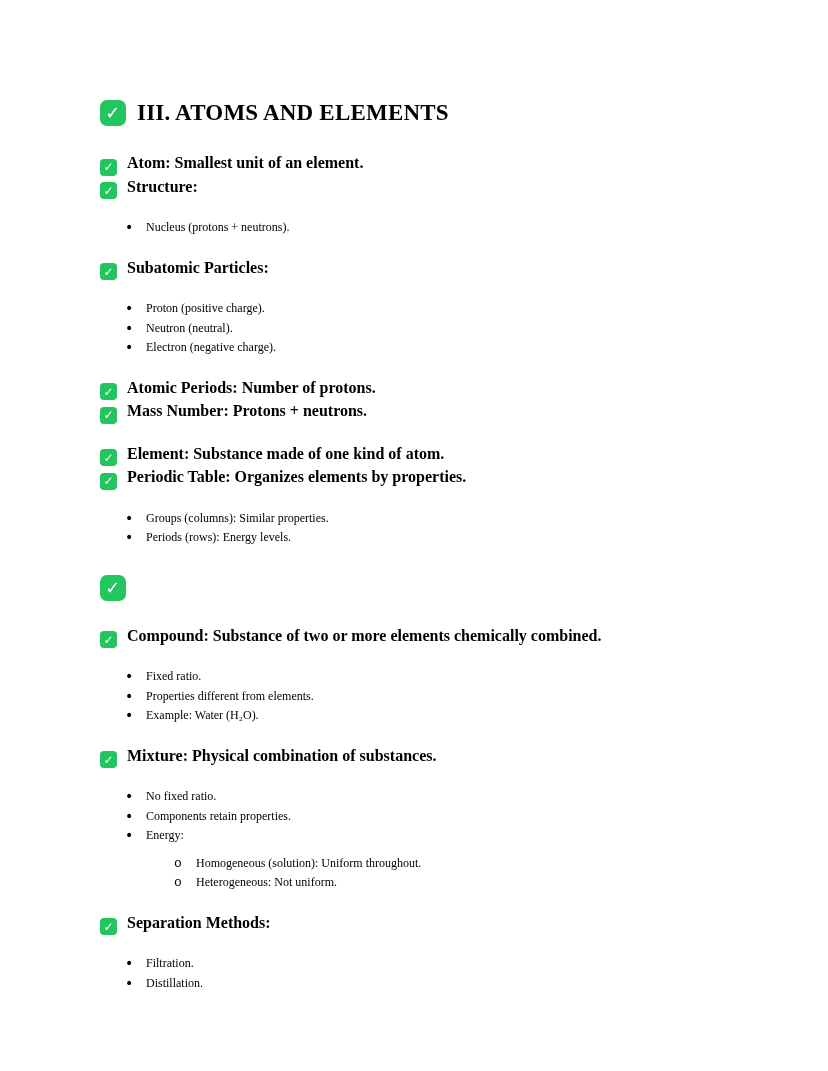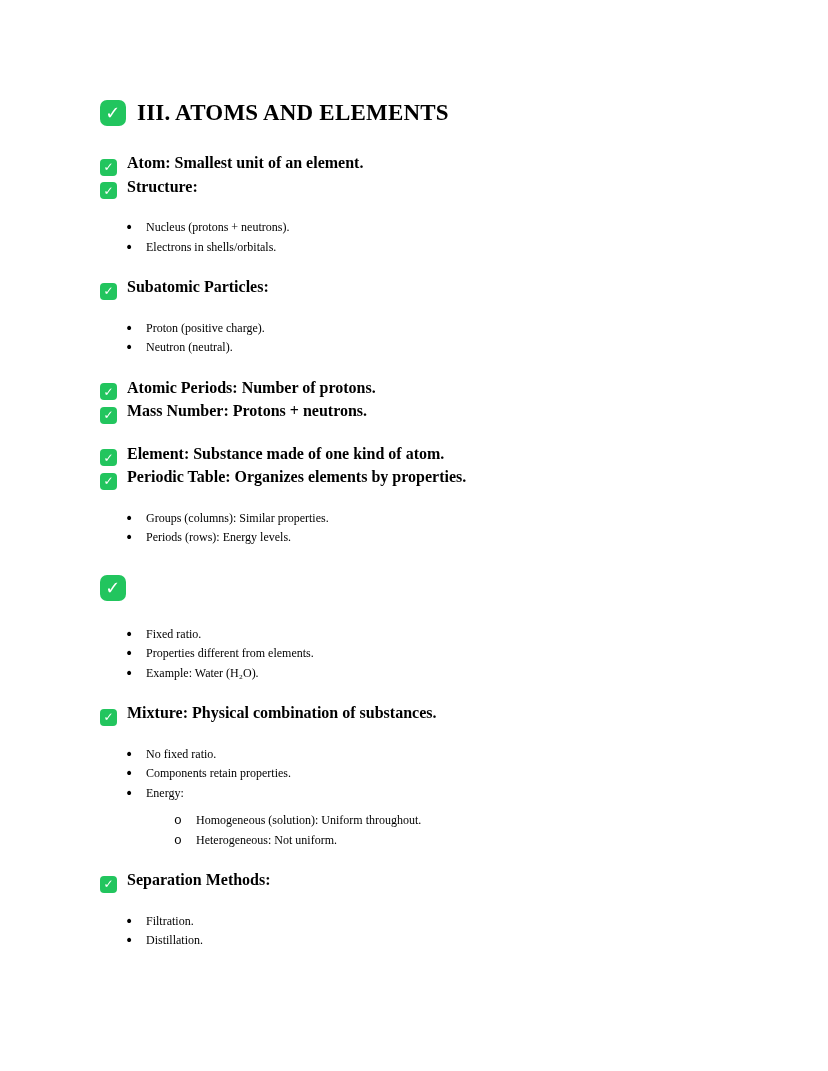--- a/index.html
+++ b/index.html
@@ -118,33 +118,33 @@
       <span class="desc">Smallest unit of an element.</span>
     </div>
     <div class="check-line">
       <span class="cb">✓</span>
       <span class="term">Structure:</span>
     </div>
   </div>
 
   <ul class="bullets">
     <li><span>Nucleus (protons + neutrons).</span></li>
-    <li><span>Electrons in shells/orbitals.</span></li>
   </ul>
 
   <div class="para">
     <div class="check-line">
       <span class="cb">✓</span>
       <span class="term">Subatomic Particles:</span>
     </div>
   </div>
 
   <ul class="bullets">
     <li><span>Proton (positive charge).</span></li>
     <li><span>Neutron (neutral).</span></li>
+    <li><span>Electron (negative charge).</span></li>
   </ul>
 
   <div class="para">
     <div class="check-line">
       <span class="cb">✓</span>
       <span class="term">Atomic Periods:</span>
       <span class="desc">Number of protons.</span>
     </div>
     <div class="check-line">
       <span class="cb">✓</span>
@@ -168,20 +168,27 @@
 
   <ul class="bullets">
     <li><span>Groups (columns): Similar properties.</span></li>
     <li><span>Periods (rows): Energy levels.</span></li>
   </ul>
 
   <h1 class="sec-heading second">
     <span class="cb cb-lg">✓</span>
   </h1>
 
+  <div class="para">
+    <div class="check-line">
+      <span class="cb">✓</span>
+      <span class="term">Compound:</span>
+      <span class="desc">Substance of two or more elements chemically combined.</span>
+    </div>
+  </div>
 
   <ul class="bullets">
     <li><span>Fixed ratio.</span></li>
     <li><span>Properties different from elements.</span></li>
     <li><span>Example: Water (H₂O).</span></li>
   </ul>
 
   <div class="para">
     <div class="check-line">
       <span class="cb">✓</span>

